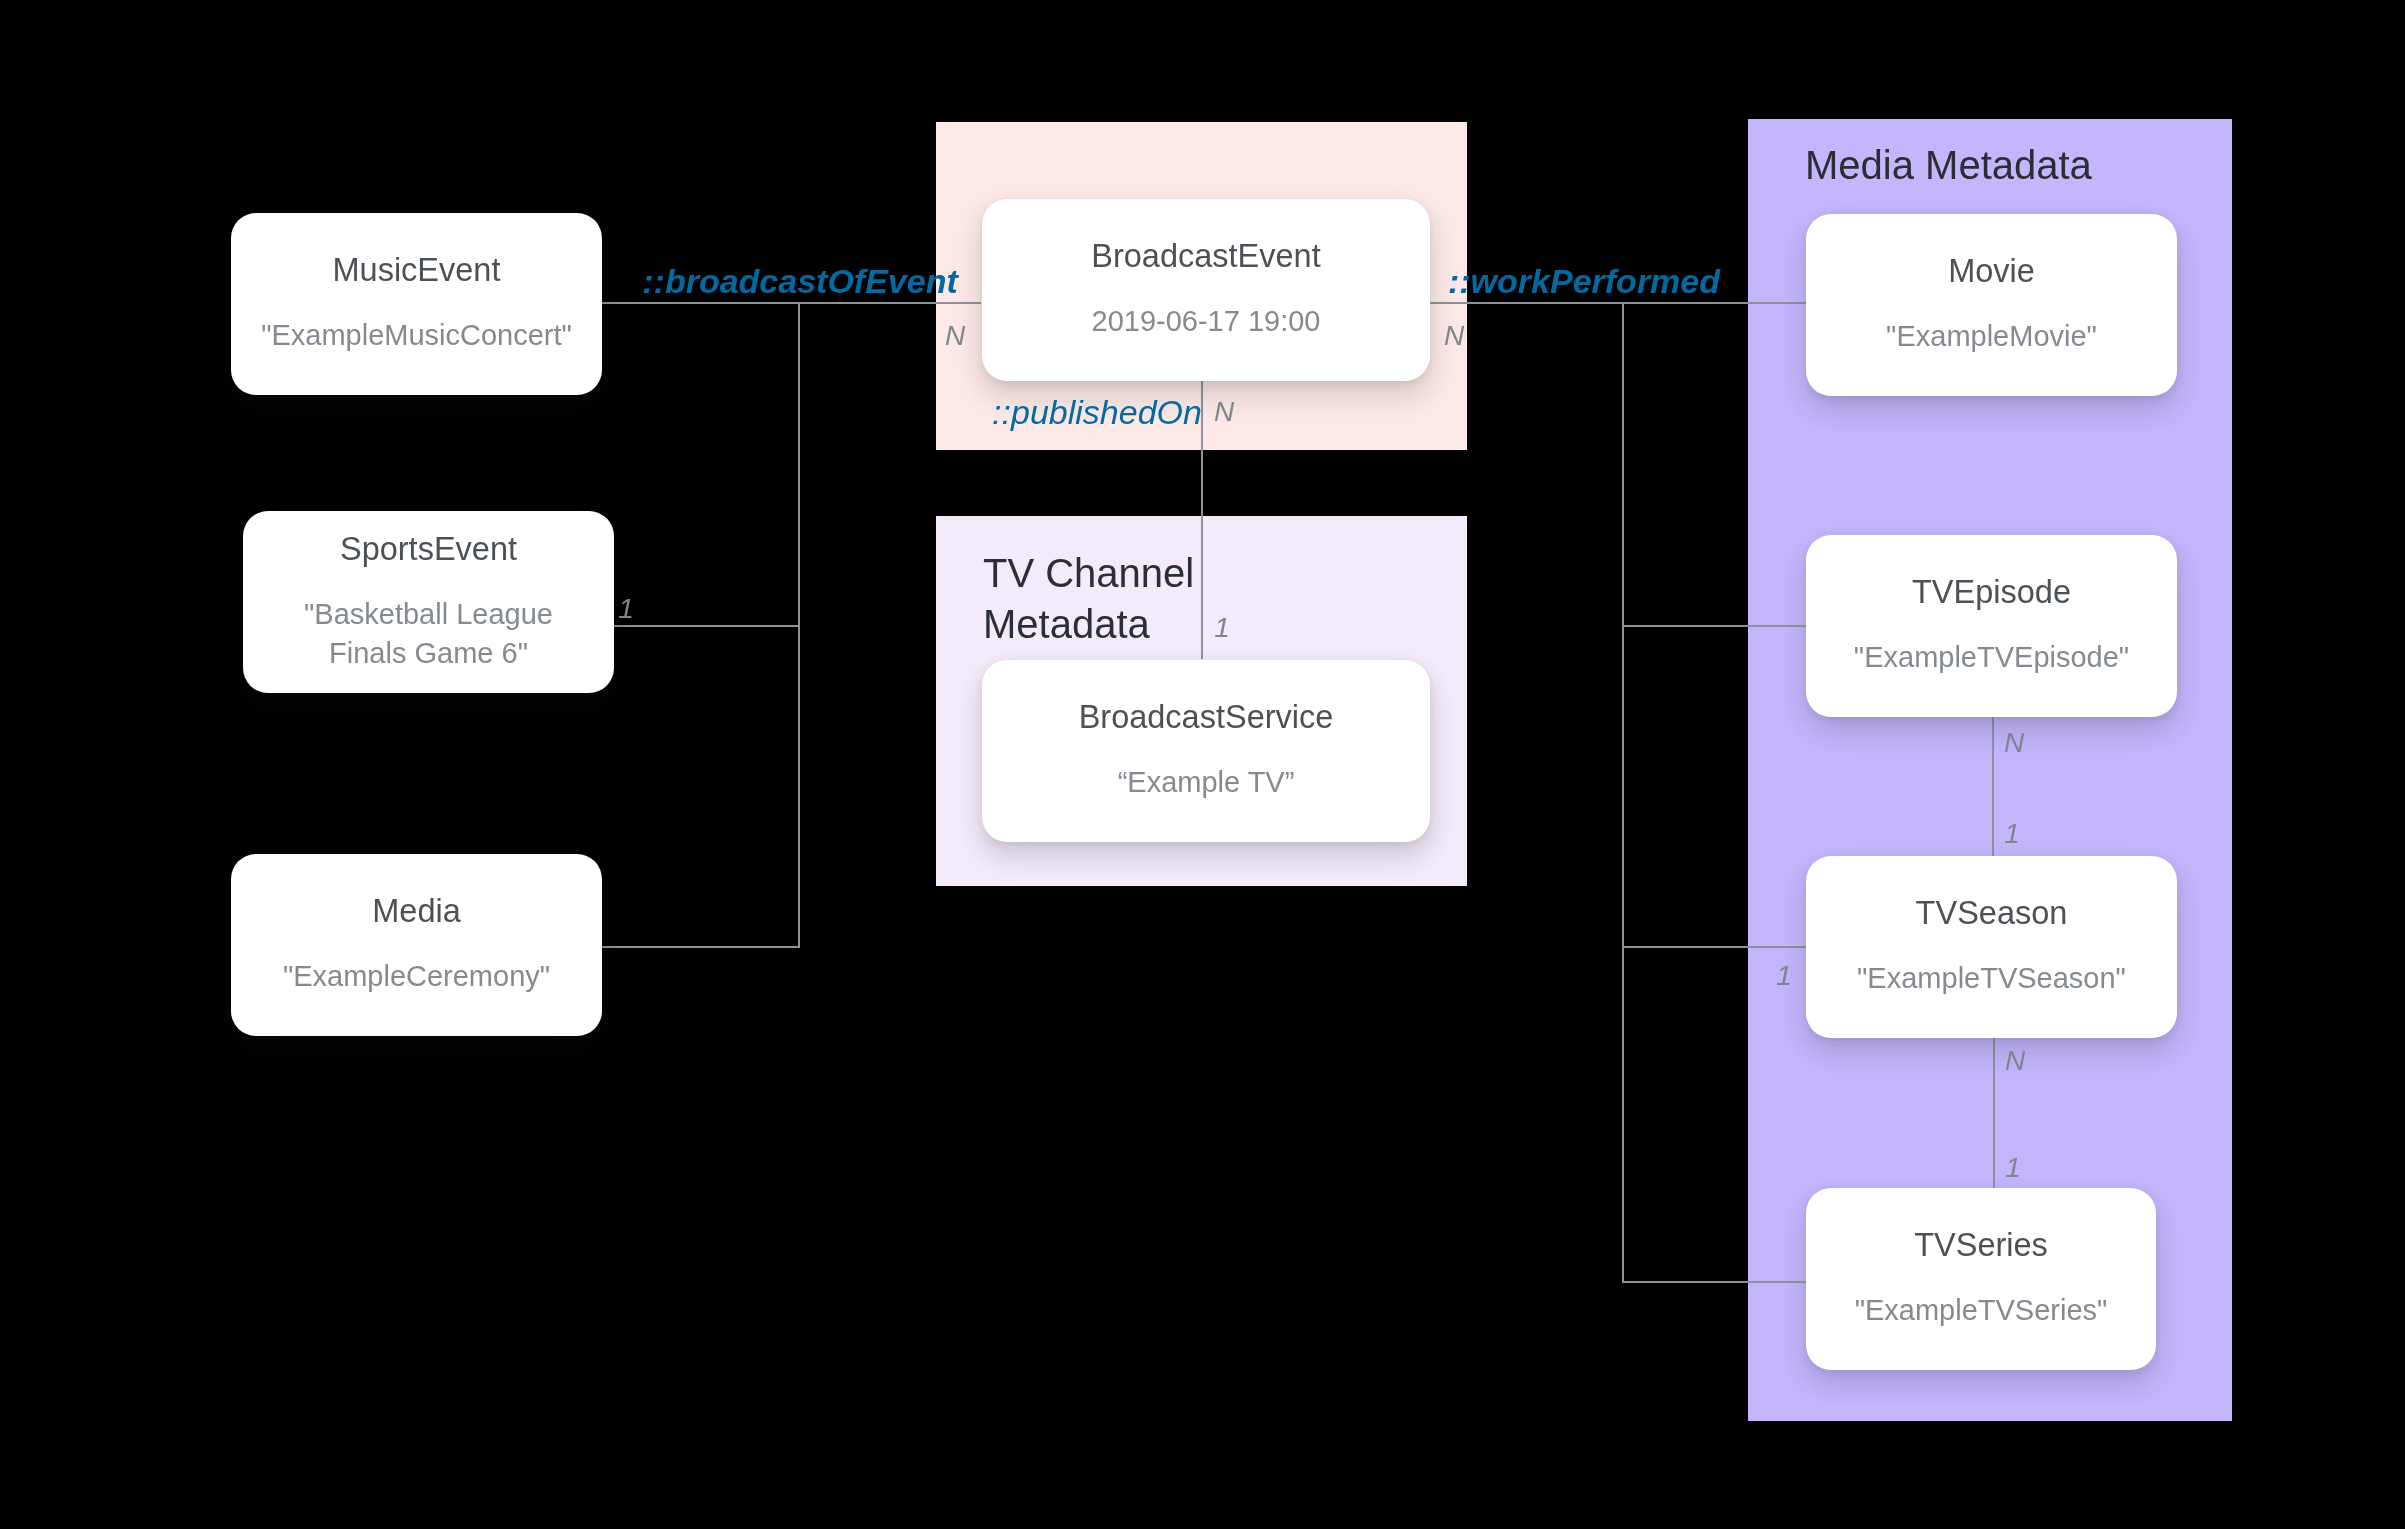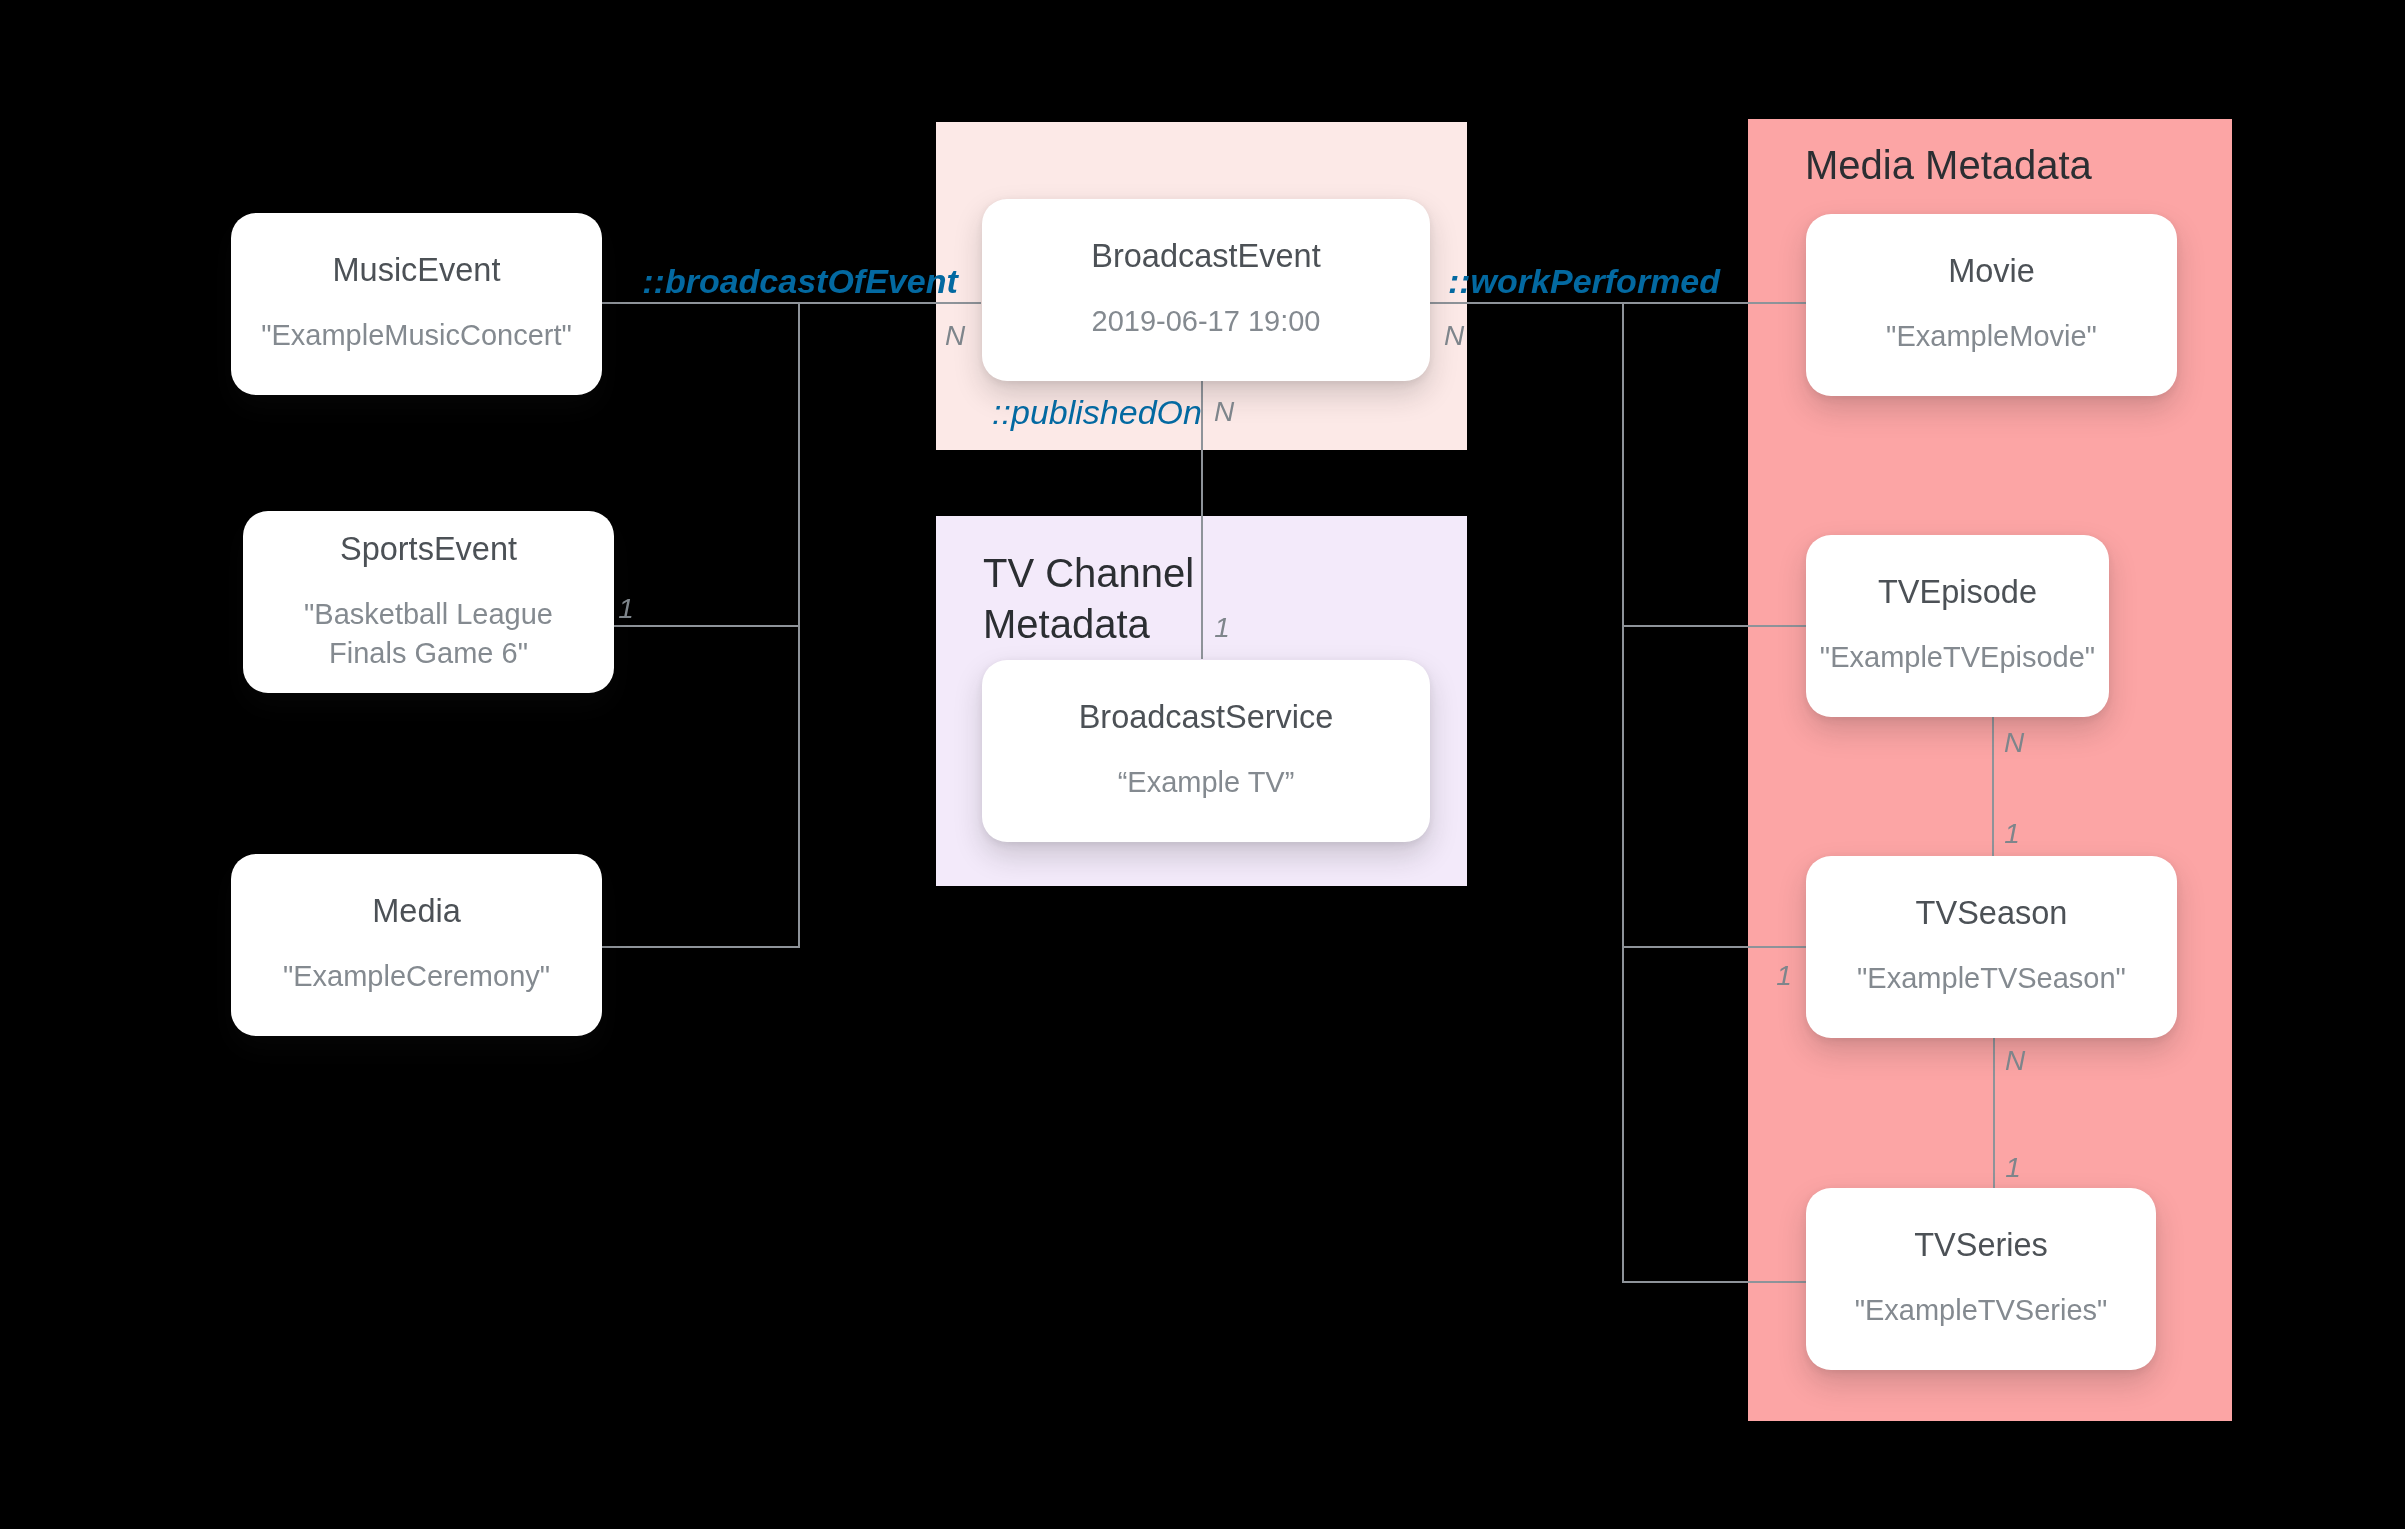--- a/index.html
+++ b/index.html
@@ -35,21 +35,21 @@
 
 <div class="stage">
 
 
   <div class="panel" style="left:936px;top:122px;width:531px;height:328px;background:#FCE9E7;"></div>
 
   <div class="panel" style="left:936px;top:516px;width:531px;height:370px;background:#F3EAFA;">
     <div class="panel-title" style="left:47px;top:32px;width:258px;">TV Channel Metadata</div>
   </div>
 
-  <div class="panel" style="left:1748px;top:119px;width:484px;height:1302px;background:#fca5a5;">
+  <div class="panel" style="left:1748px;top:119px;width:484px;height:1302px;background:#c4b5fd;">
     <div class="panel-title" style="left:57px;top:21px;">Media Metadata</div>
   </div>
 
   <div class="line" style="left:602px;top:302px;width:379px;height:1.9px;"></div>
   <div class="line" style="left:798px;top:302px;width:1.9px;height:646px;"></div>
   <div class="line" style="left:602px;top:625px;width:197px;height:1.9px;"></div>
   <div class="line" style="left:602px;top:946px;width:197px;height:1.9px;"></div>
 
   <div class="line" style="left:1430px;top:302px;width:376px;height:1.9px;"></div>
   <div class="line" style="left:1622px;top:302px;width:1.9px;height:981px;"></div>
@@ -84,21 +84,21 @@
   <div class="node" style="left:982px;top:660px;width:448px;height:182px;">
     <div class="node-title">BroadcastService</div>
     <div class="node-subtitle">“Example TV”</div>
   </div>
 
   <div class="node" style="left:1806px;top:214px;width:371px;height:182px;justify-content:center;">
     <div class="node-title">Movie</div>
     <div class="node-subtitle">"ExampleMovie"</div>
   </div>
 
-  <div class="node" style="left:1806px;top:535px;width:303px;height:182px;">
+  <div class="node" style="left:1806px;top:535px;width:371px;height:182px;">
     <div class="node-title">TVEpisode</div>
     <div class="node-subtitle">"ExampleTVEpisode"</div>
   </div>
 
   <div class="node" style="left:1806px;top:856px;width:371px;height:182px;">
     <div class="node-title">TVSeason</div>
     <div class="node-subtitle">"ExampleTVSeason"</div>
   </div>
 
   <div class="node" style="left:1806px;top:1188px;width:350px;height:182px;">

